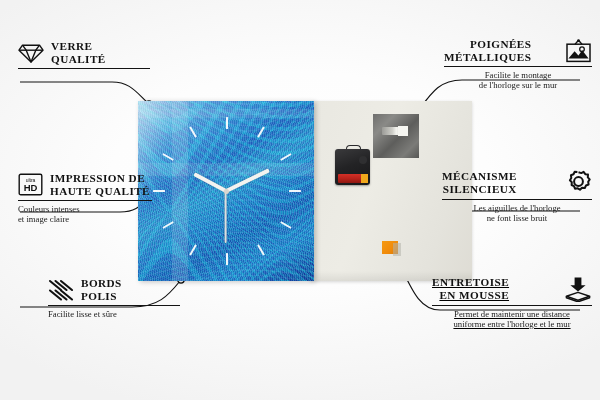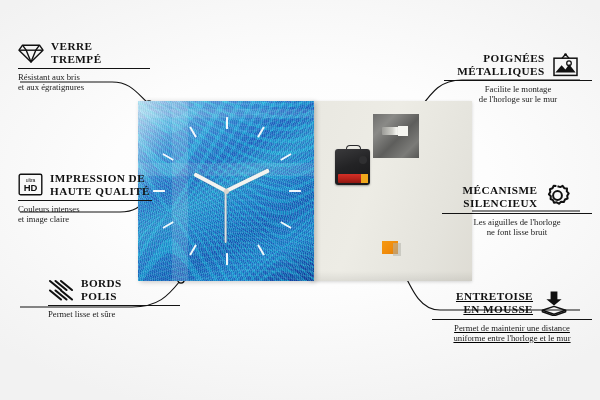--- a/index.html
+++ b/index.html
@@ -200,21 +200,21 @@
     background:#d9d6cf;
   }
 
   
   .callout { position: absolute; }
   .callout .head {
     display: flex;
     align-items: center;
     gap: 7px;
   }
-  .callout.right .head { justify-content: center; margin-top: 14px; }
+  .callout.right .head { justify-content: space-between; }
   .title {
     font-family: "Liberation Serif", serif;
     font-weight: bold;
     font-size: 11.2px;
     line-height: 12.6px;
     letter-spacing: .45px;
     color: #111111;
     white-space: pre-line;
   }
   .callout.right .title { text-align: right; }
@@ -322,25 +322,23 @@
   <div class="callout left" id="c-verre">
     <div class="head">
       <svg class="icon" width="26" height="22" viewBox="0 0 26 22">
         <g fill="none" stroke="#111" stroke-width="1.4" stroke-linejoin="round">
           <path d="M4.5 3.2 H21.5 L25 8.2 L13 20 L1 8.2 Z"></path>
           <path d="M1 8.2 H25"></path>
           <path d="M4.5 3.2 L8.2 8.2 L13 20 L17.8 8.2 L21.5 3.2"></path>
         </g>
       </svg>
       <div class="title">VERRE
-TREMPÉ</div>
-    </div>
-    <div class="rule"></div>
-    <div class="desc">Résistant aux bris
-et aux égratignures</div>
+QUALITÉ</div>
+    </div>
+    <div class="rule"></div>
   </div>
 
   <div class="callout left" id="c-impr">
     <div class="head">
       <svg class="icon" width="25" height="23" viewBox="0 0 25 23">
         <rect x="1.2" y="1.2" width="22.6" height="20.6" rx="1.6" fill="none" stroke="#111" stroke-width="1.4"></rect>
         <text x="12.5" y="9.2" font-family="Liberation Sans, sans-serif" font-size="5" fill="#111" text-anchor="middle">ultra</text>
         <text x="12.5" y="18.4" font-family="Liberation Sans, sans-serif" font-size="9.5" font-weight="bold" fill="#111" text-anchor="middle">HD</text>
       </svg>
       <div class="title">IMPRESSION DE
@@ -360,21 +358,21 @@
           <path d="M13 2 L24 11"></path>
           <path d="M2 11.5 L13 20.5"></path>
           <path d="M7.5 11.5 L18.5 20.5"></path>
           <path d="M13 11.5 L24 20.5"></path>
         </g>
       </svg>
       <div class="title">BORDS
 POLIS</div>
     </div>
     <div class="rule"></div>
-    <div class="desc">Permet lisse et sûre</div>
+    <div class="desc">Facilite lisse et sûre</div>
   </div>
 
   <div class="callout right" id="c-poign">
     <div class="head">
       <div class="title">POIGNÉES
 MÉTALLIQUES</div>
       <svg class="icon" width="27" height="24" viewBox="0 0 27 24">
         <path d="M13.5 1.2 L10 5.2 M13.5 1.2 L17 5.2" fill="none" stroke="#111" stroke-width="1.3"></path>
         <circle cx="13.5" cy="1.6" r="1.3" fill="#111"></circle>
         <rect x="2" y="5.2" width="23" height="17.2" fill="none" stroke="#111" stroke-width="1.5"></rect>

